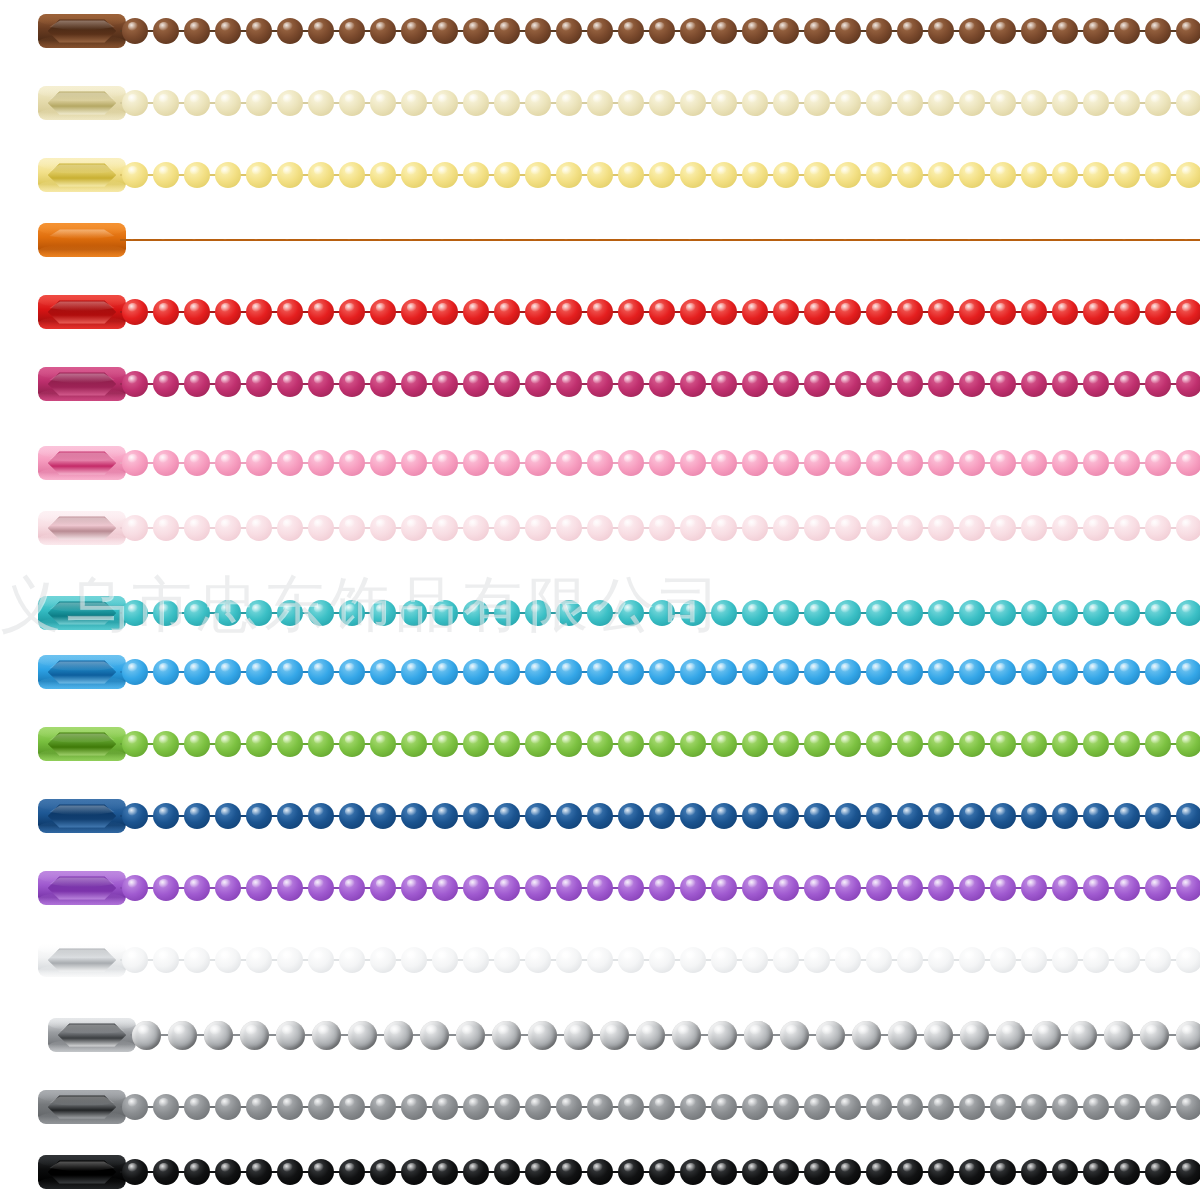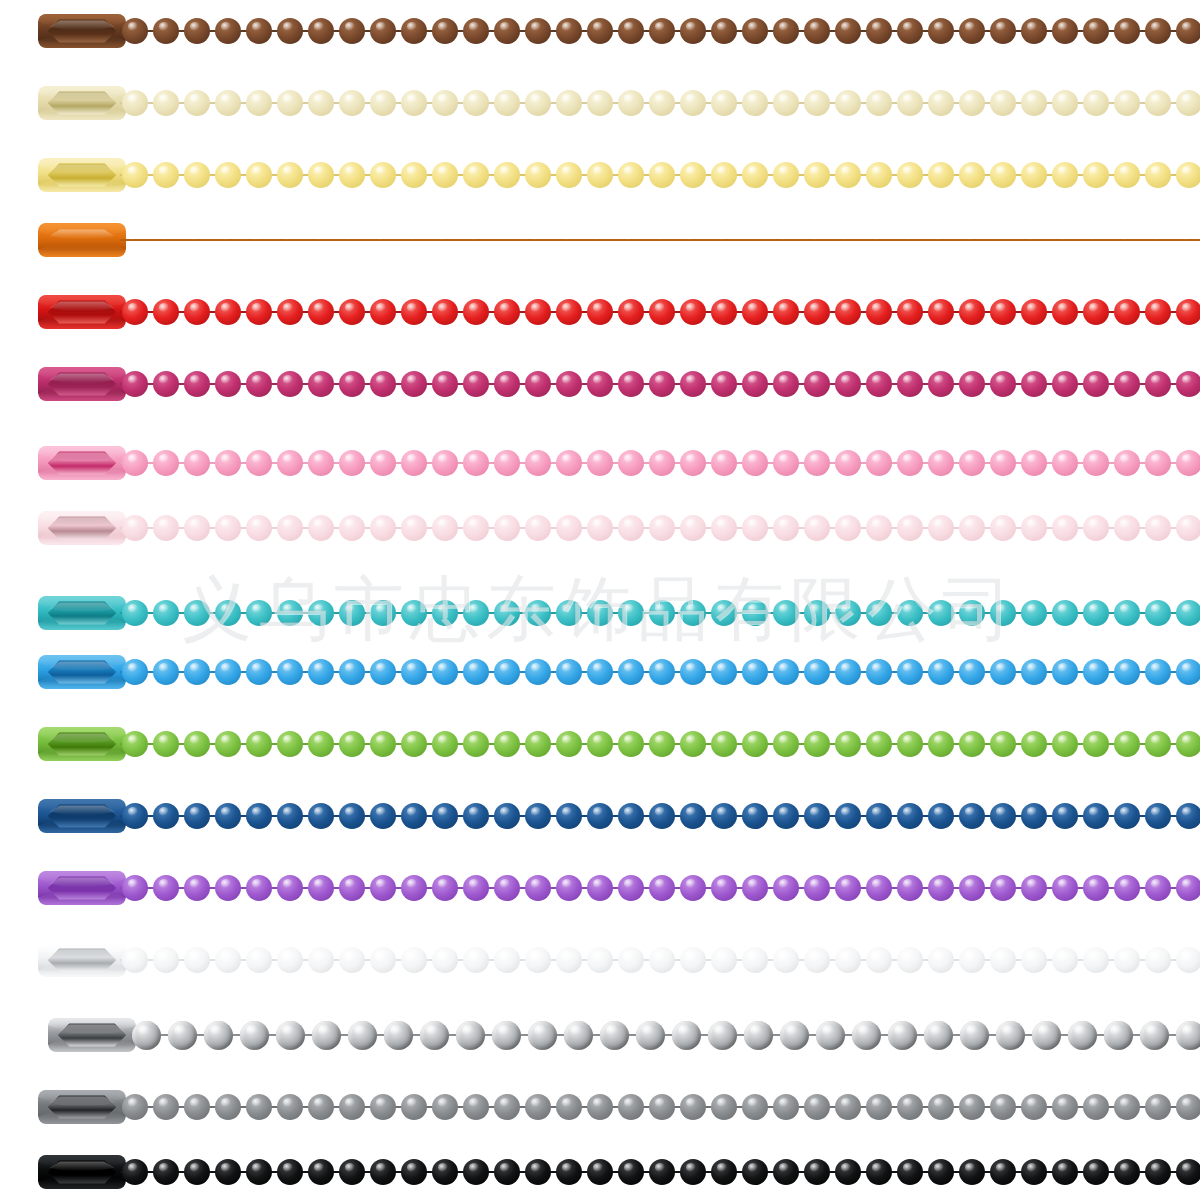--- a/index.html
+++ b/index.html
@@ -114,23 +114,22 @@
   .chain-row.metallic .bead{
     box-shadow:inset -2px -2px 4px rgba(0,0,0,.35), inset 2px 2px 4px rgba(255,255,255,.85);
   }
 
   
   #watermark{
     position:absolute;
     left:0;
     top:574px;
     width:1200px;
-    text-align:center;
     font-family:"DejaVu Sans", sans-serif;
-    font-size:70px;
+    font-size:60px;
     letter-spacing:6px;
     line-height:1;
     color:rgba(150,155,160,0.17);
     text-shadow:1px 1px 0 rgba(255,255,255,.55);
     white-space:nowrap;
     pointer-events:none;
     user-select:none;
     z-index:40;
     font-weight:400;
   }

